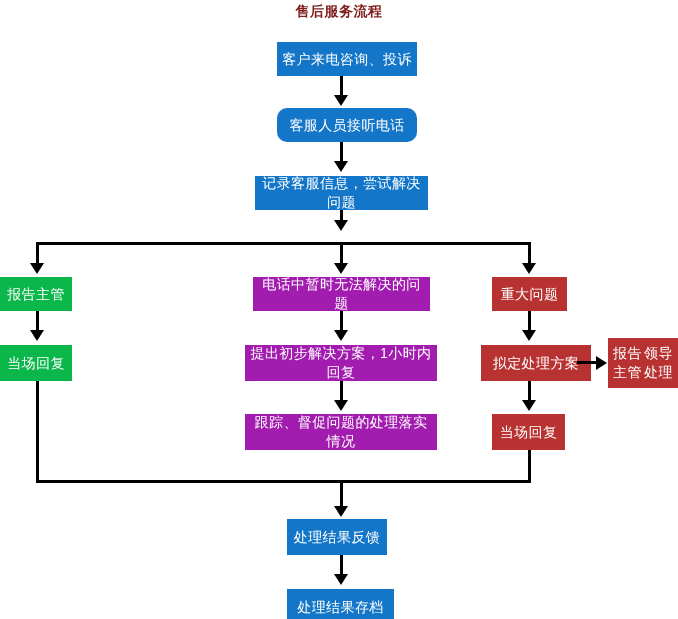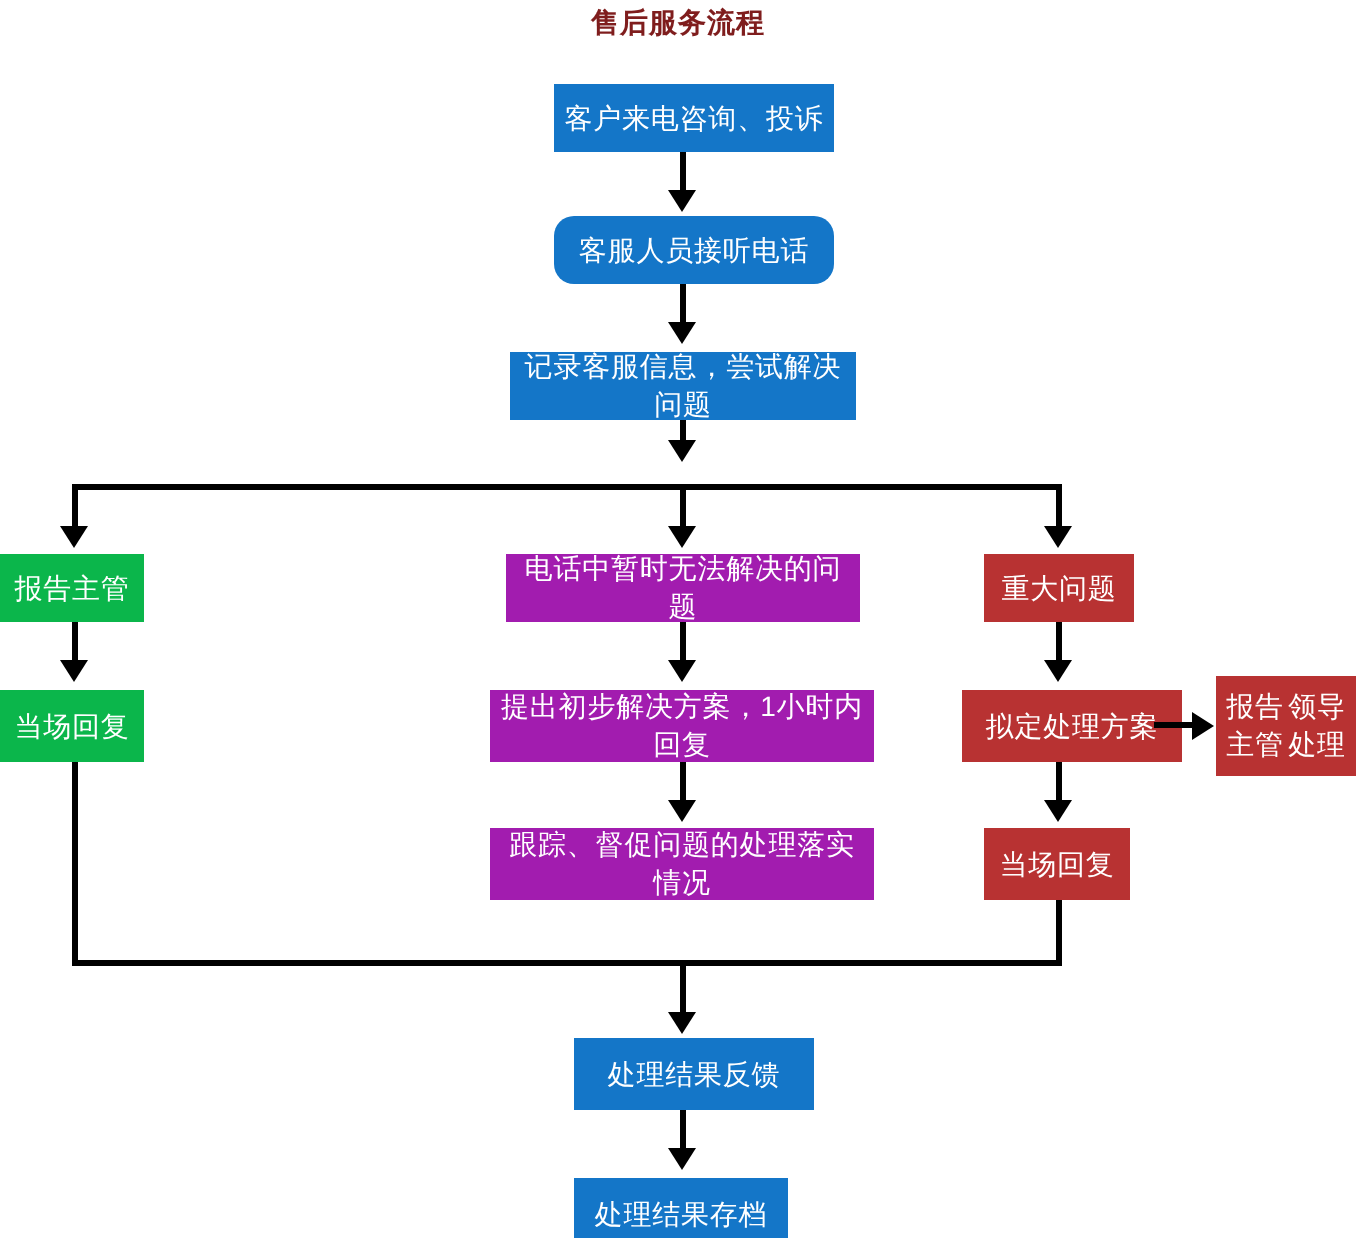--- a/index.html
+++ b/index.html
@@ -147,20 +147,20 @@
 
   <div class="node n-red" style="left:492px; top:414px; width:73px; height:36px;">当场回复</div>
 
   <div class="vline" style="left:528px; top:450px; height:33px;"></div>
 
   <div class="hline" style="left:36px; top:480px; width:495px;"></div>
 
   <div class="vline" style="left:340px; top:480px; height:28px;"></div>
   <div class="arrow-down" style="left:334px; top:506px;"></div>
 
-  <div class="node n-blue" style="left:287px; top:519px; width:120px; height:36px;">处理结果反馈</div>
+  <div class="node n-blue" style="left:287px; top:519px; width:100px; height:36px;">处理结果反馈</div>
 
   <div class="vline" style="left:340px; top:555px; height:21px;"></div>
   <div class="arrow-down" style="left:334px; top:574px;"></div>
 
   <div class="node n-blue" style="left:287px; top:589px; width:107px; height:36px;">处理结果存档</div>
 
 </div>
 
 </body></html>

